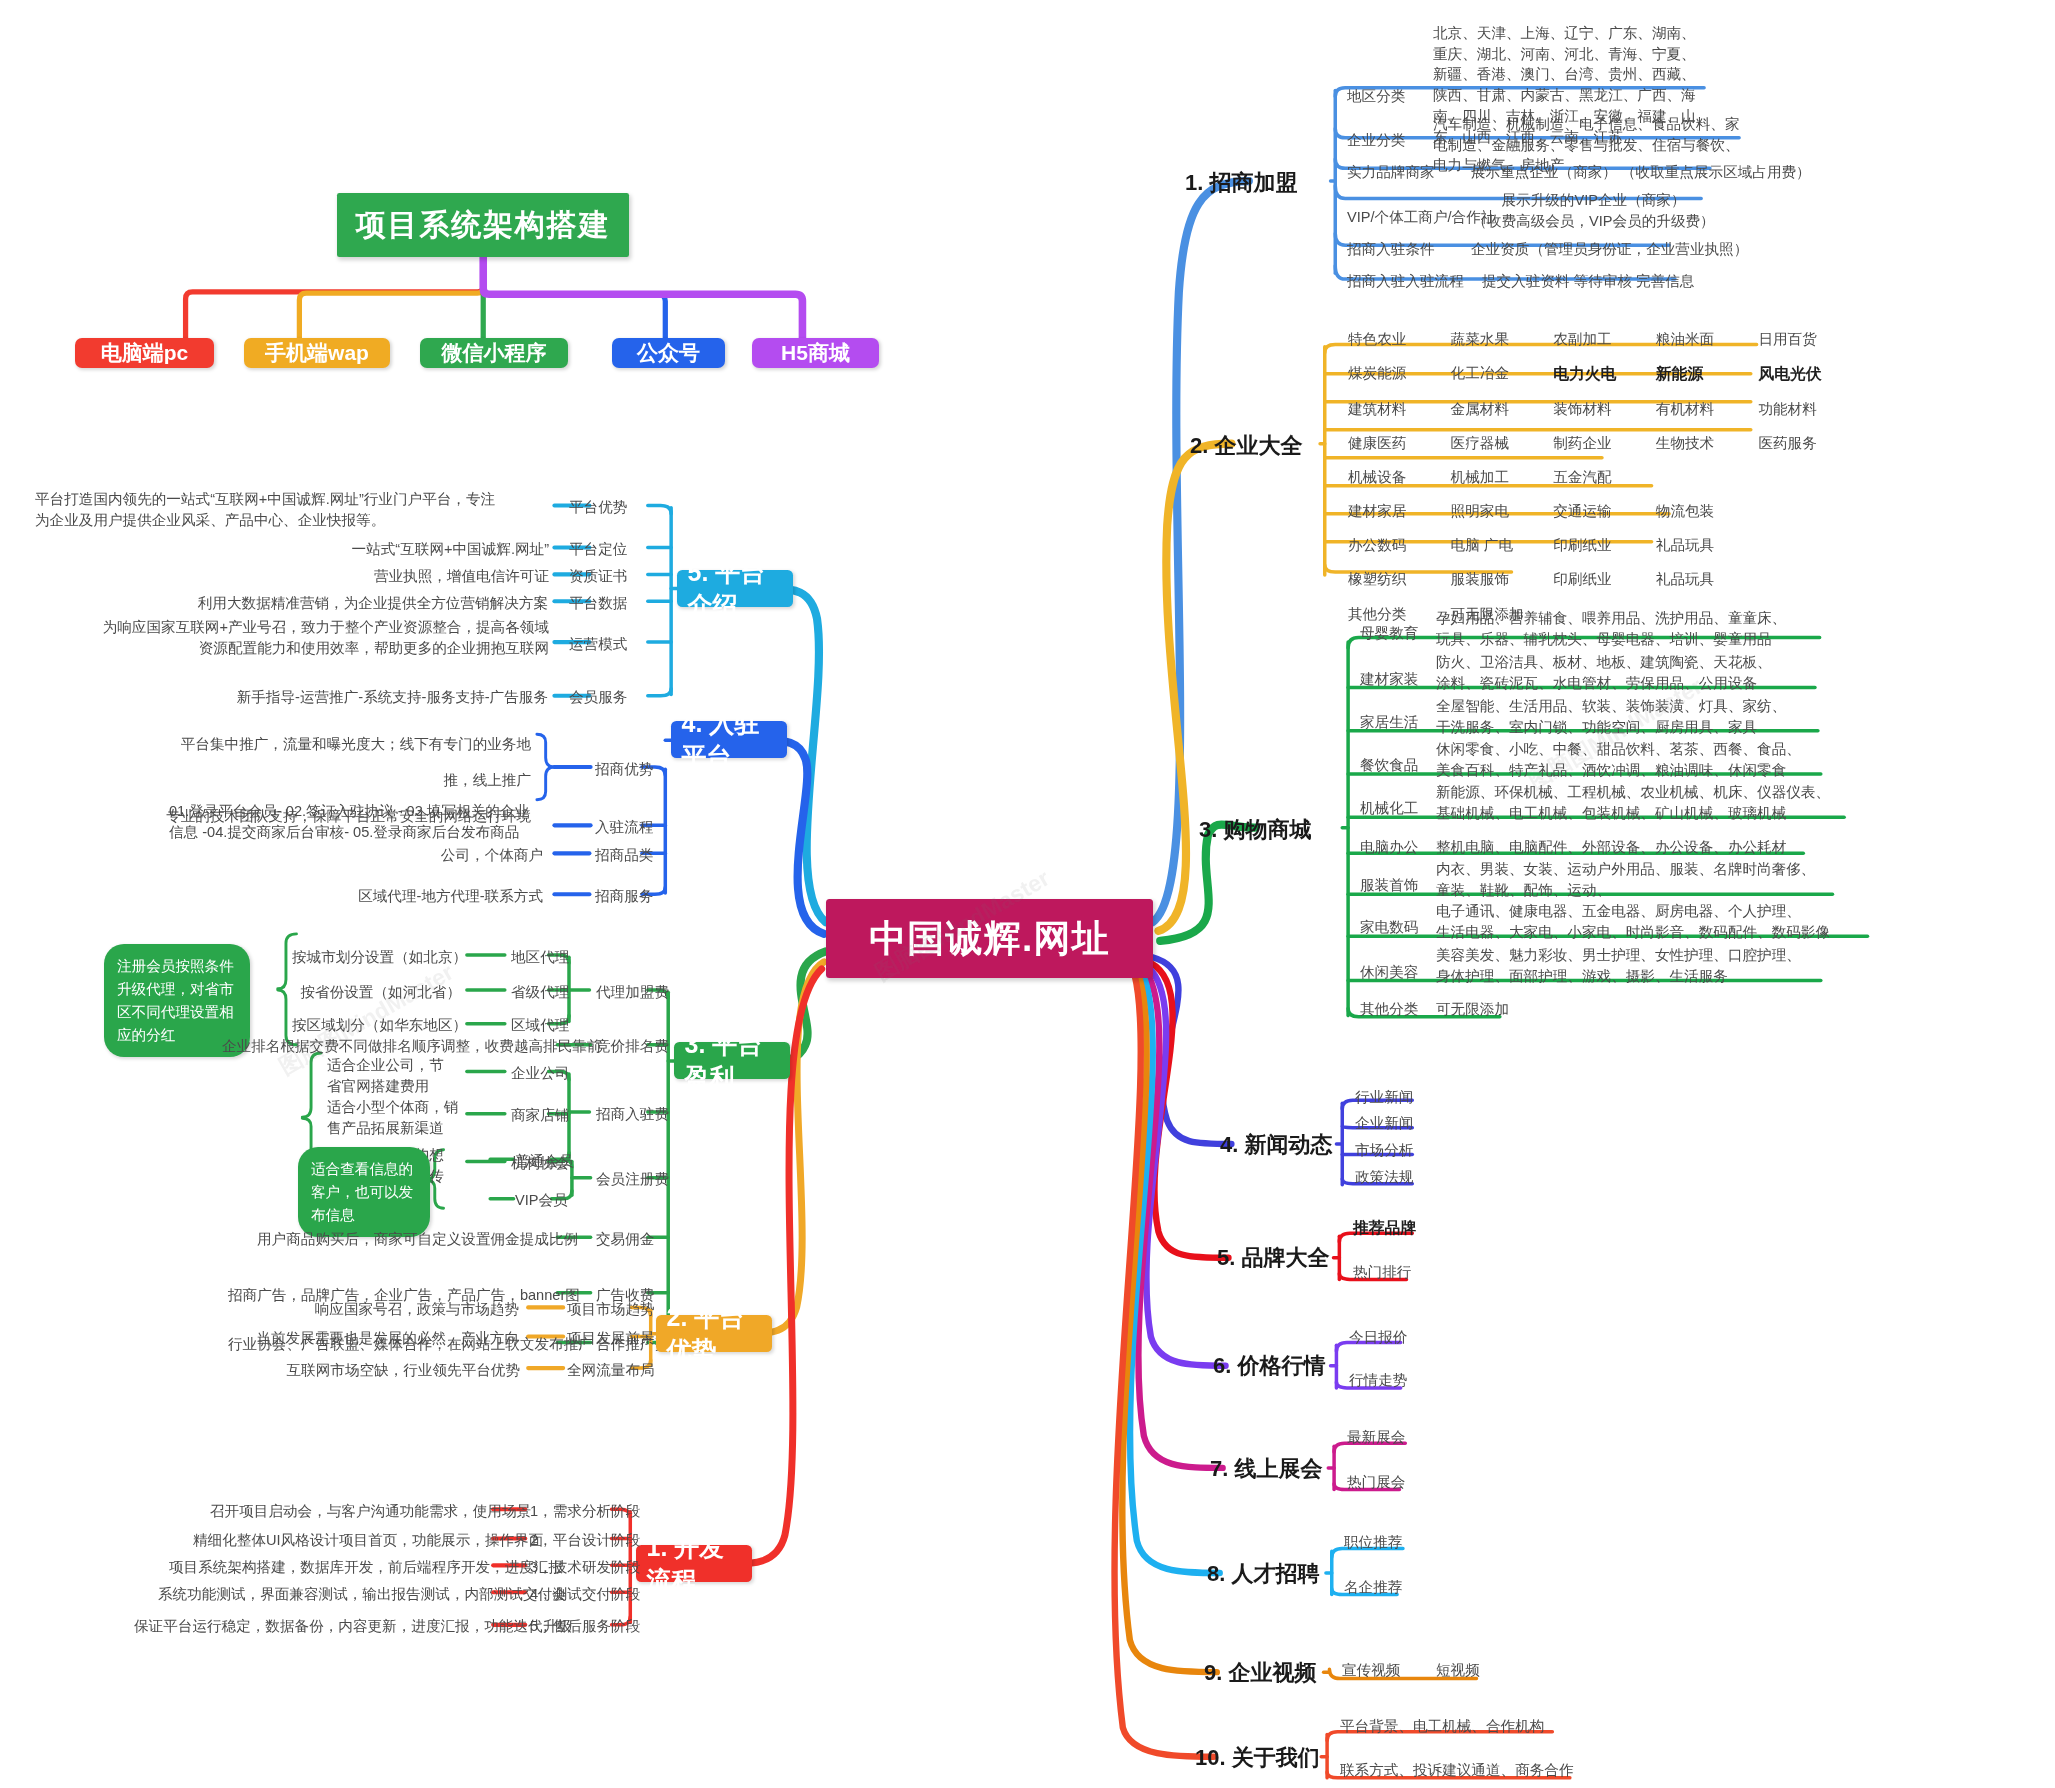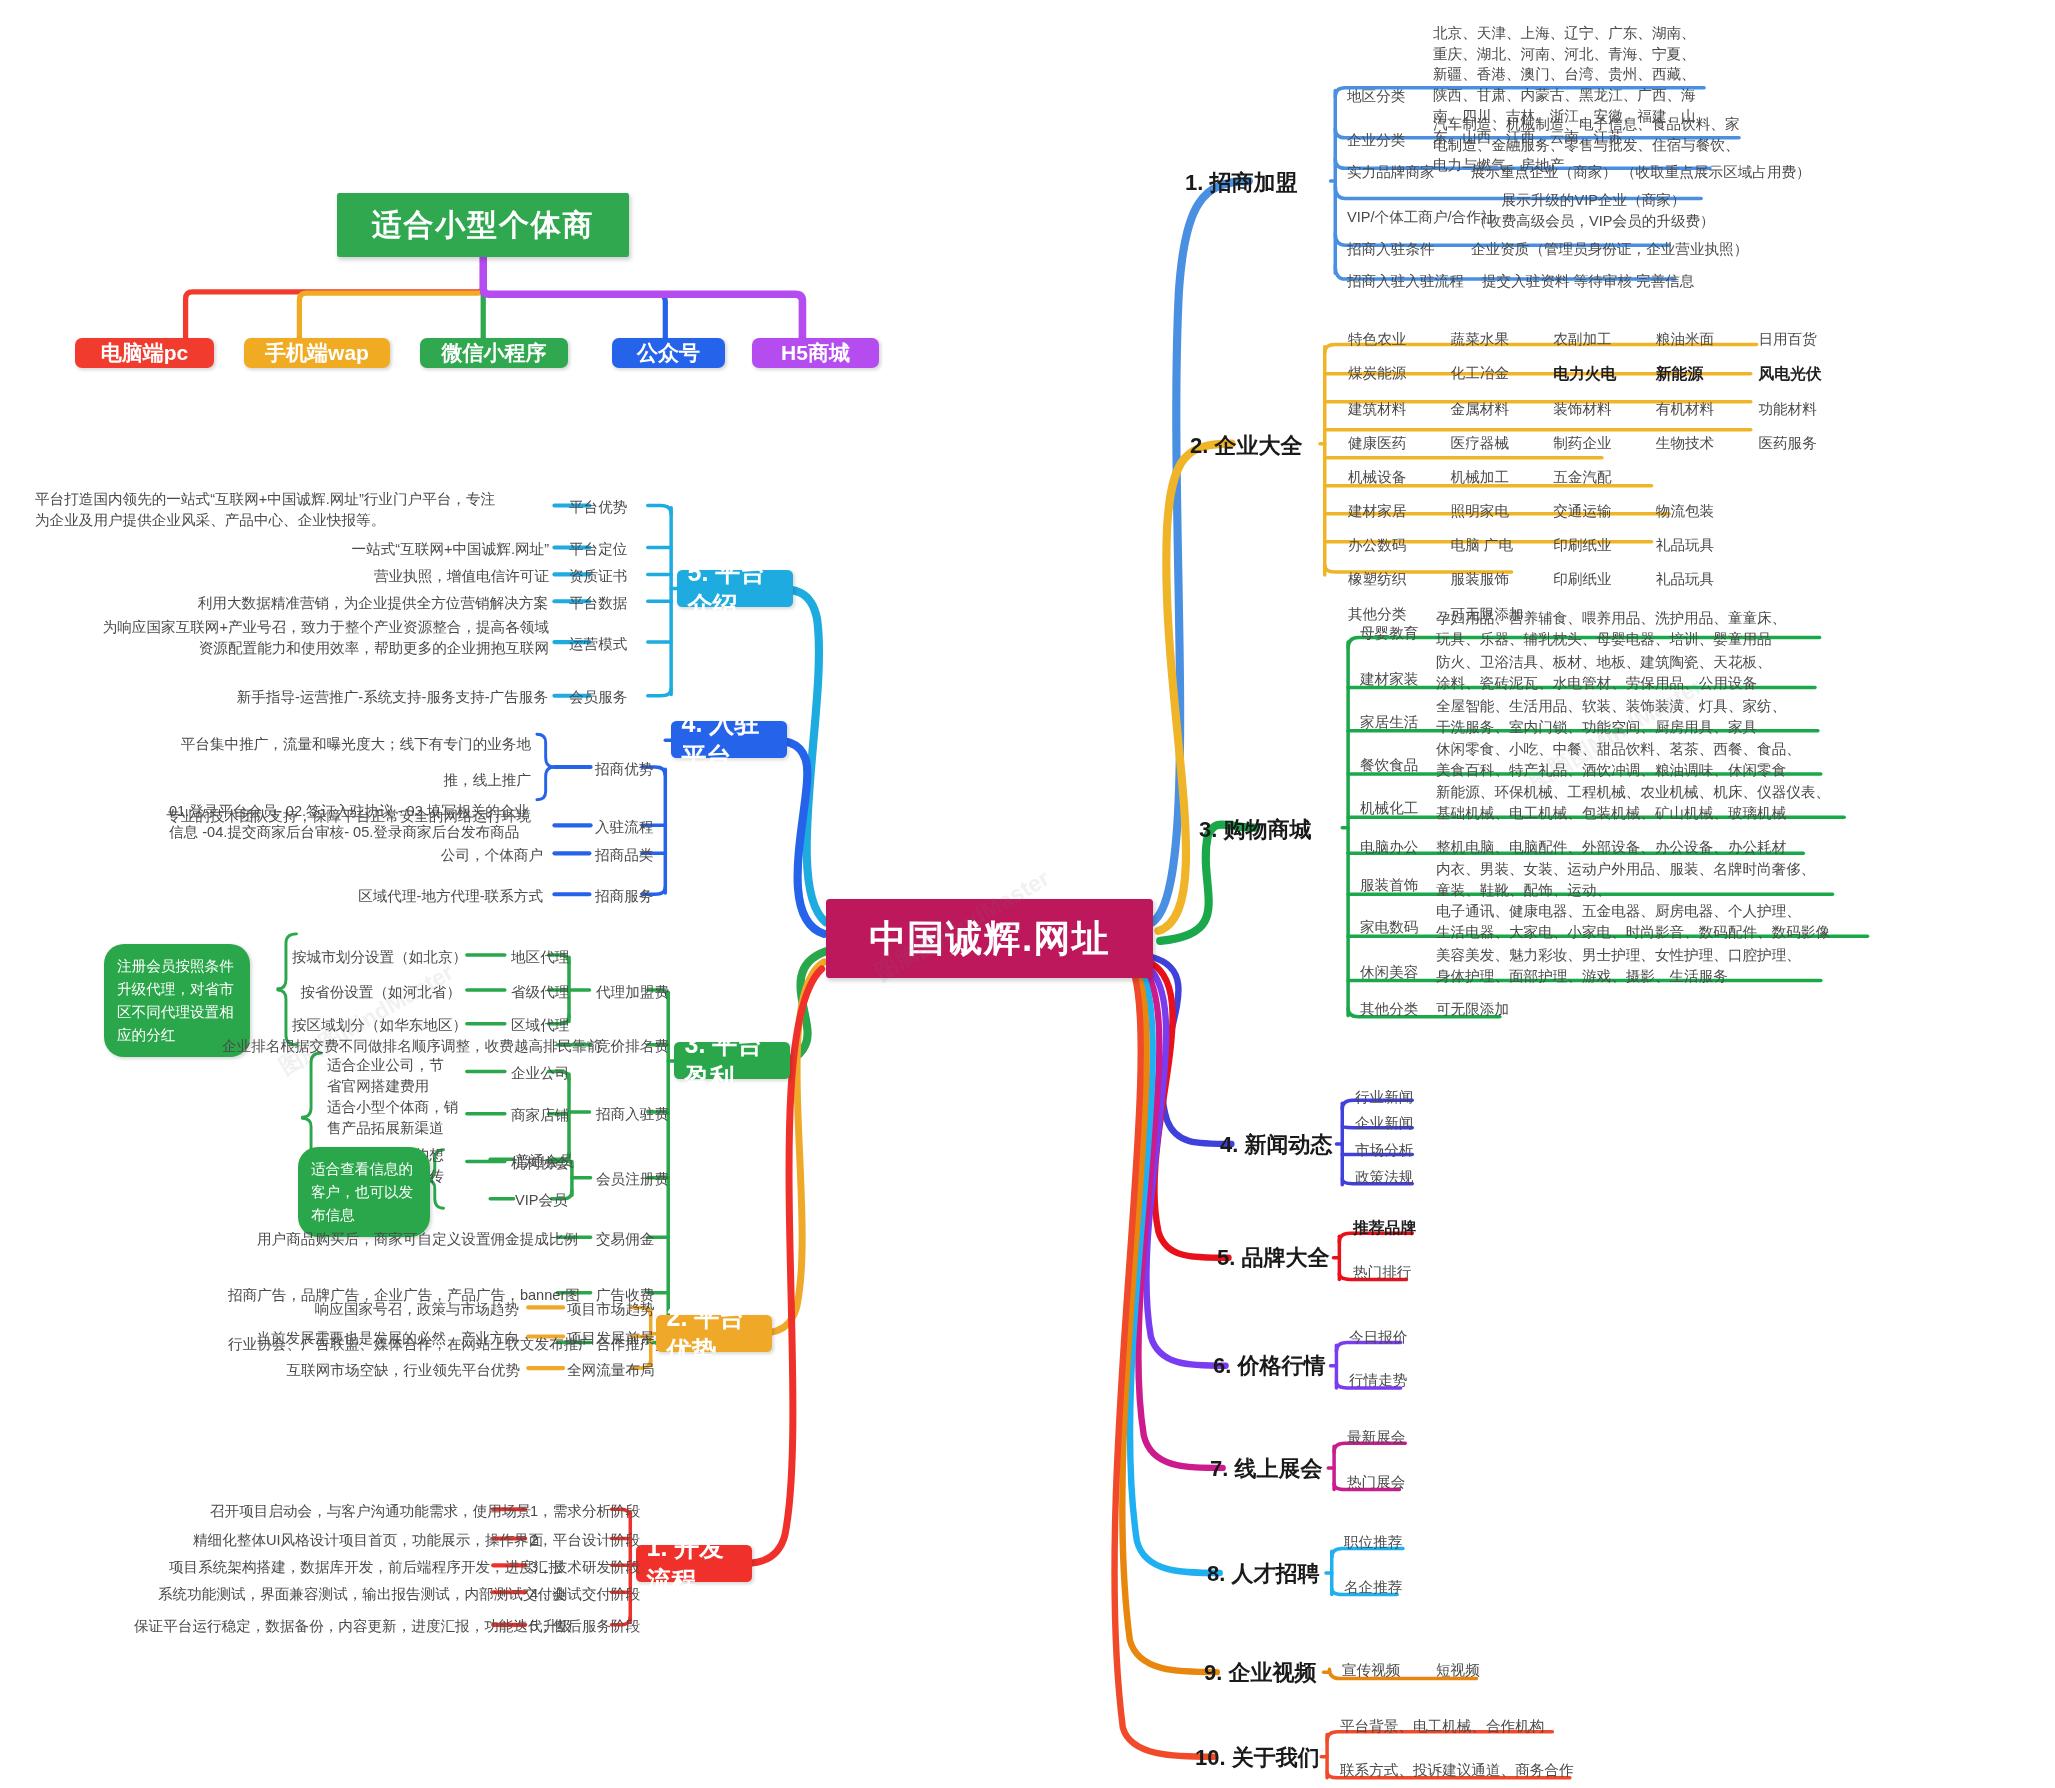--- a/index.html
+++ b/index.html
@@ -258,21 +258,21 @@
     <path d="M900 2682 L845 2682" stroke="#f0302a" stroke-width="7"></path>
     <path d="M900 2728 L845 2728" stroke="#f0302a" stroke-width="7"></path>
     <path d="M900 2784 L845 2784" stroke="#f0302a" stroke-width="7"></path>
   </g>
 </svg>
 
 <div class="layer">
 
   <div class="abs root-node">中国诚辉.网址</div>
 
-  <div class="abs term-title">适合小型个体商</div>
+  <div class="abs term-title">项目系统架构搭建</div>
   <div class="abs term-chip" style="left:75px; width:139px; background:#f23b2f;">电脑端pc</div>
   <div class="abs term-chip" style="left:244px; width:146px; background:#f0ab23;">手机端wap</div>
   <div class="abs term-chip" style="left:420px; width:148px; background:#2fa84f;">微信小程序</div>
   <div class="abs term-chip" style="left:612px; width:113px; background:#2563eb;">公众号</div>
   <div class="abs term-chip" style="left:752px; width:127px; background:#b44cf0;">H5商城</div>
 
   <div class="abs btitle" style="left:1185px; top:168px;">1. 招商加盟</div>
 
   <div class="abs lbl" style="left:1347px; top:86px;">地区分类</div>
   <div class="abs lbl wrap" style="left:1433px; top:23px; width:271px;">北京、天津、上海、辽宁、广东、湖南、重庆、湖北、河南、河北、青海、宁夏、新疆、香港、澳门、台湾、贵州、西藏、陕西、甘肃、内蒙古、黑龙江、广西、海南、四川、吉林、浙江、安徽、福建、山东、山西、江西、云南、江苏</div>

